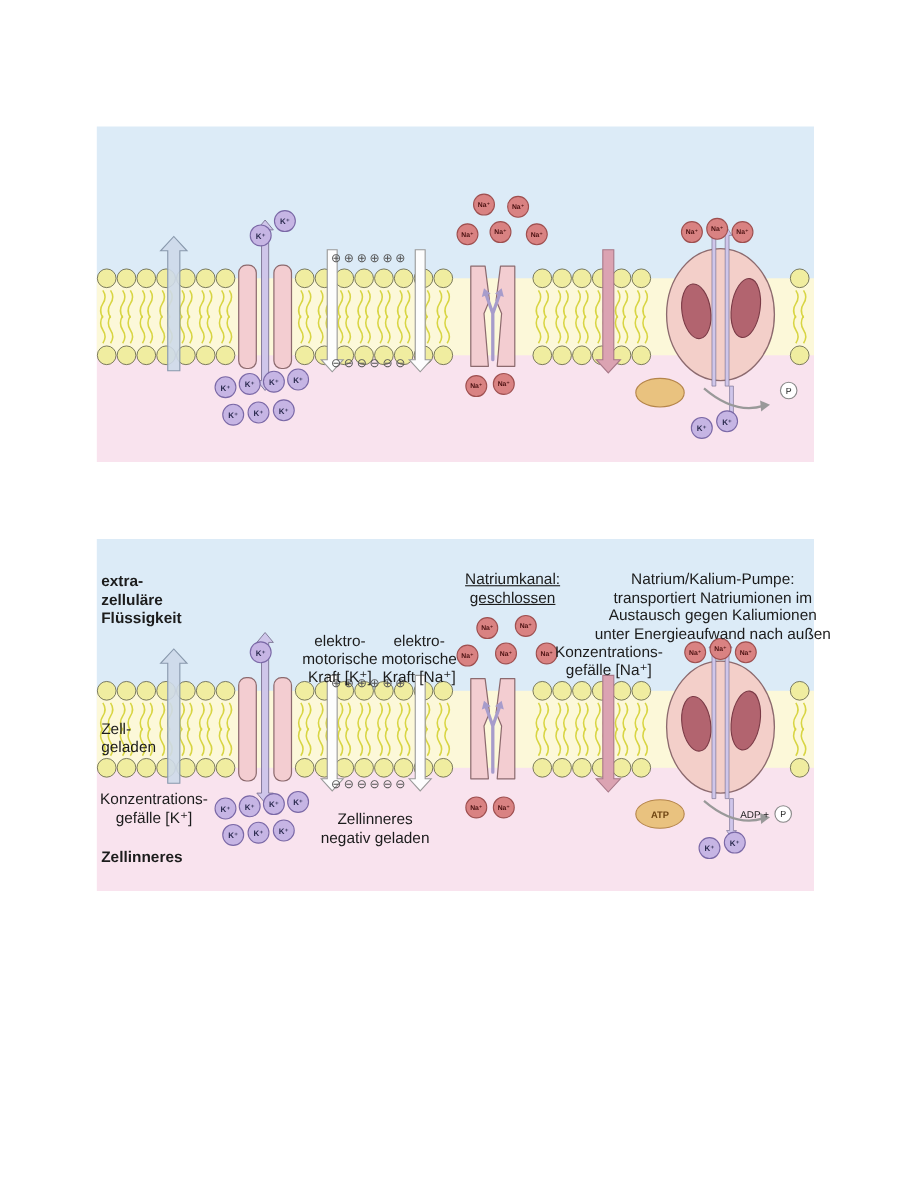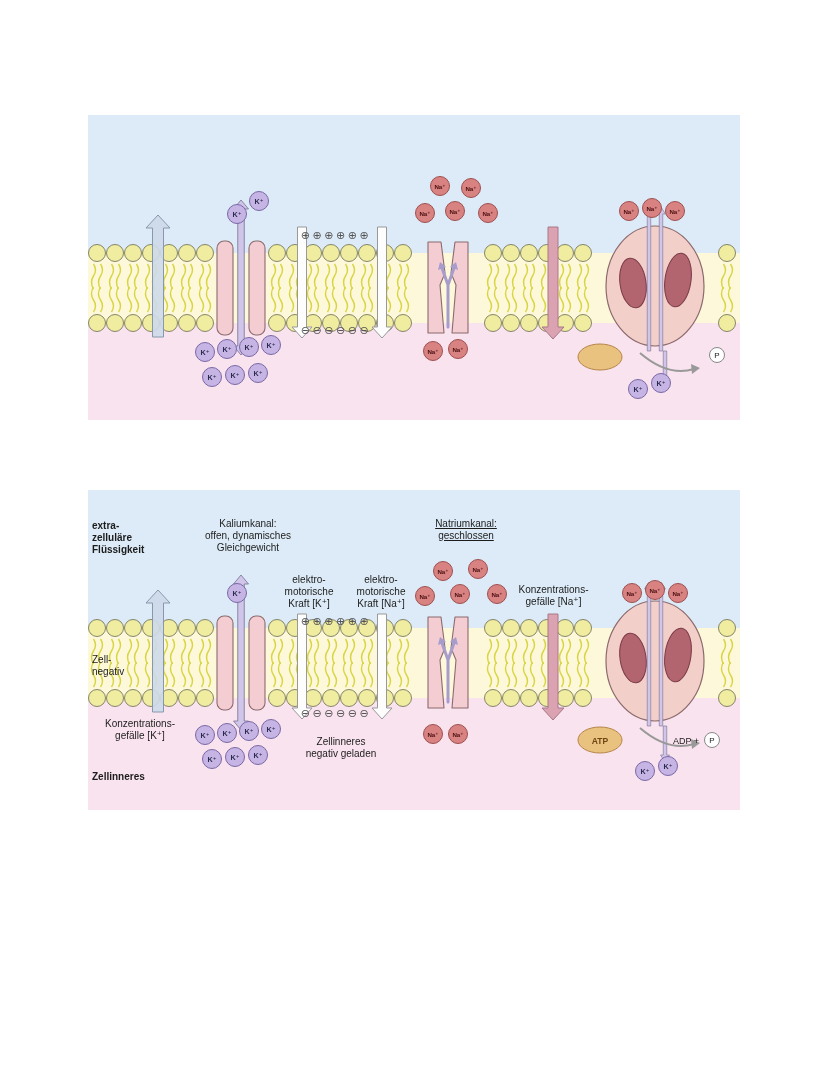--- a/index.html
+++ b/index.html
@@ -6,21 +6,21 @@
   body{
     width:828px;height:1083px;position:relative;background:#ffffff;
     font-family:"Liberation Sans","DejaVu Sans",sans-serif;
   }
   .page{position:absolute;left:0;top:0;width:828px;height:1083px;background:#fff;}
   .panel{position:absolute;overflow:visible;}
   #panel-top{left:88px;top:115px;width:652px;height:305px;}
   #panel-bottom{left:88px;top:490px;width:652px;height:320px;}
   .panel svg{position:absolute;left:0;top:0;overflow:visible;display:block;}
   .lbl{
-    position:absolute;font-size:10px;line-height:1.18;color:#1c1c1c;
+    position:absolute;font-size:14px;line-height:1.18;color:#1c1c1c;
     white-space:pre-line;font-family:"Liberation Sans","DejaVu Sans",sans-serif;
   }
   .lbl.bold{font-weight:bold;}
   .lbl.center{text-align:center;}
   #lbl-extracellular{left:4px;top:30px;}
   #lbl-k-channel{left:85px;top:28px;width:150px;}
   #lbl-na-channel{left:318px;top:28px;width:120px;text-decoration:underline;}
   #lbl-pump{left:452px;top:28px;width:216px;}
   #lbl-emf-k{left:178px;top:84px;width:86px;}
   #lbl-emf-na{left:250px;top:84px;width:86px;}
@@ -546,35 +546,36 @@
         </g>
         <g>
           <circle cx="580" cy="276" r="9.5" fill="#c6b5e4" stroke="#7a68a6" stroke-width="1"></circle>
           <text x="580" y="276.5" font-size="7.2" fill="#2b2b4f" text-anchor="middle" dominant-baseline="central" font-family="&quot;Liberation Sans&quot;,&quot;DejaVu Sans&quot;,sans-serif" font-weight="bold">K⁺</text>
         </g>
       </svg>
 
     <div class="lbl bold" id="lbl-extracellular">extra-
 zelluläre
 Flüssigkeit</div>
-    <div class="lbl center" id="lbl-k-channel">Kaliumkanal:
-offen, dynamisches
-Gleichgewicht</div>
     <div class="lbl center" id="lbl-na-channel">Natriumkanal:
 geschlossen</div>
+    <div class="lbl center" id="lbl-pump">Natrium/Kalium-Pumpe:
+transportiert Natriumionen im
+Austausch gegen Kaliumionen
+unter Energieaufwand nach außen</div>
     <div class="lbl center" id="lbl-emf-k">elektro-
 motorische
 Kraft [K⁺]</div>
     <div class="lbl center" id="lbl-emf-na">elektro-
 motorische
 Kraft [Na⁺]</div>
     <div class="lbl center" id="lbl-gradient-na">Konzentrations-
 gefälle [Na⁺]</div>
     <div class="lbl" id="lbl-membrane">Zell-
-negativ</div>
+geladen</div>
     <div class="lbl center" id="lbl-gradient-k">Konzentrations-
 gefälle [K⁺]</div>
     <div class="lbl center" id="lbl-negative">Zellinneres
 negativ geladen</div>
     <div class="lbl bold" id="lbl-intracellular">Zellinneres</div>
   </div>
 
 </div>
 
 </body></html>

